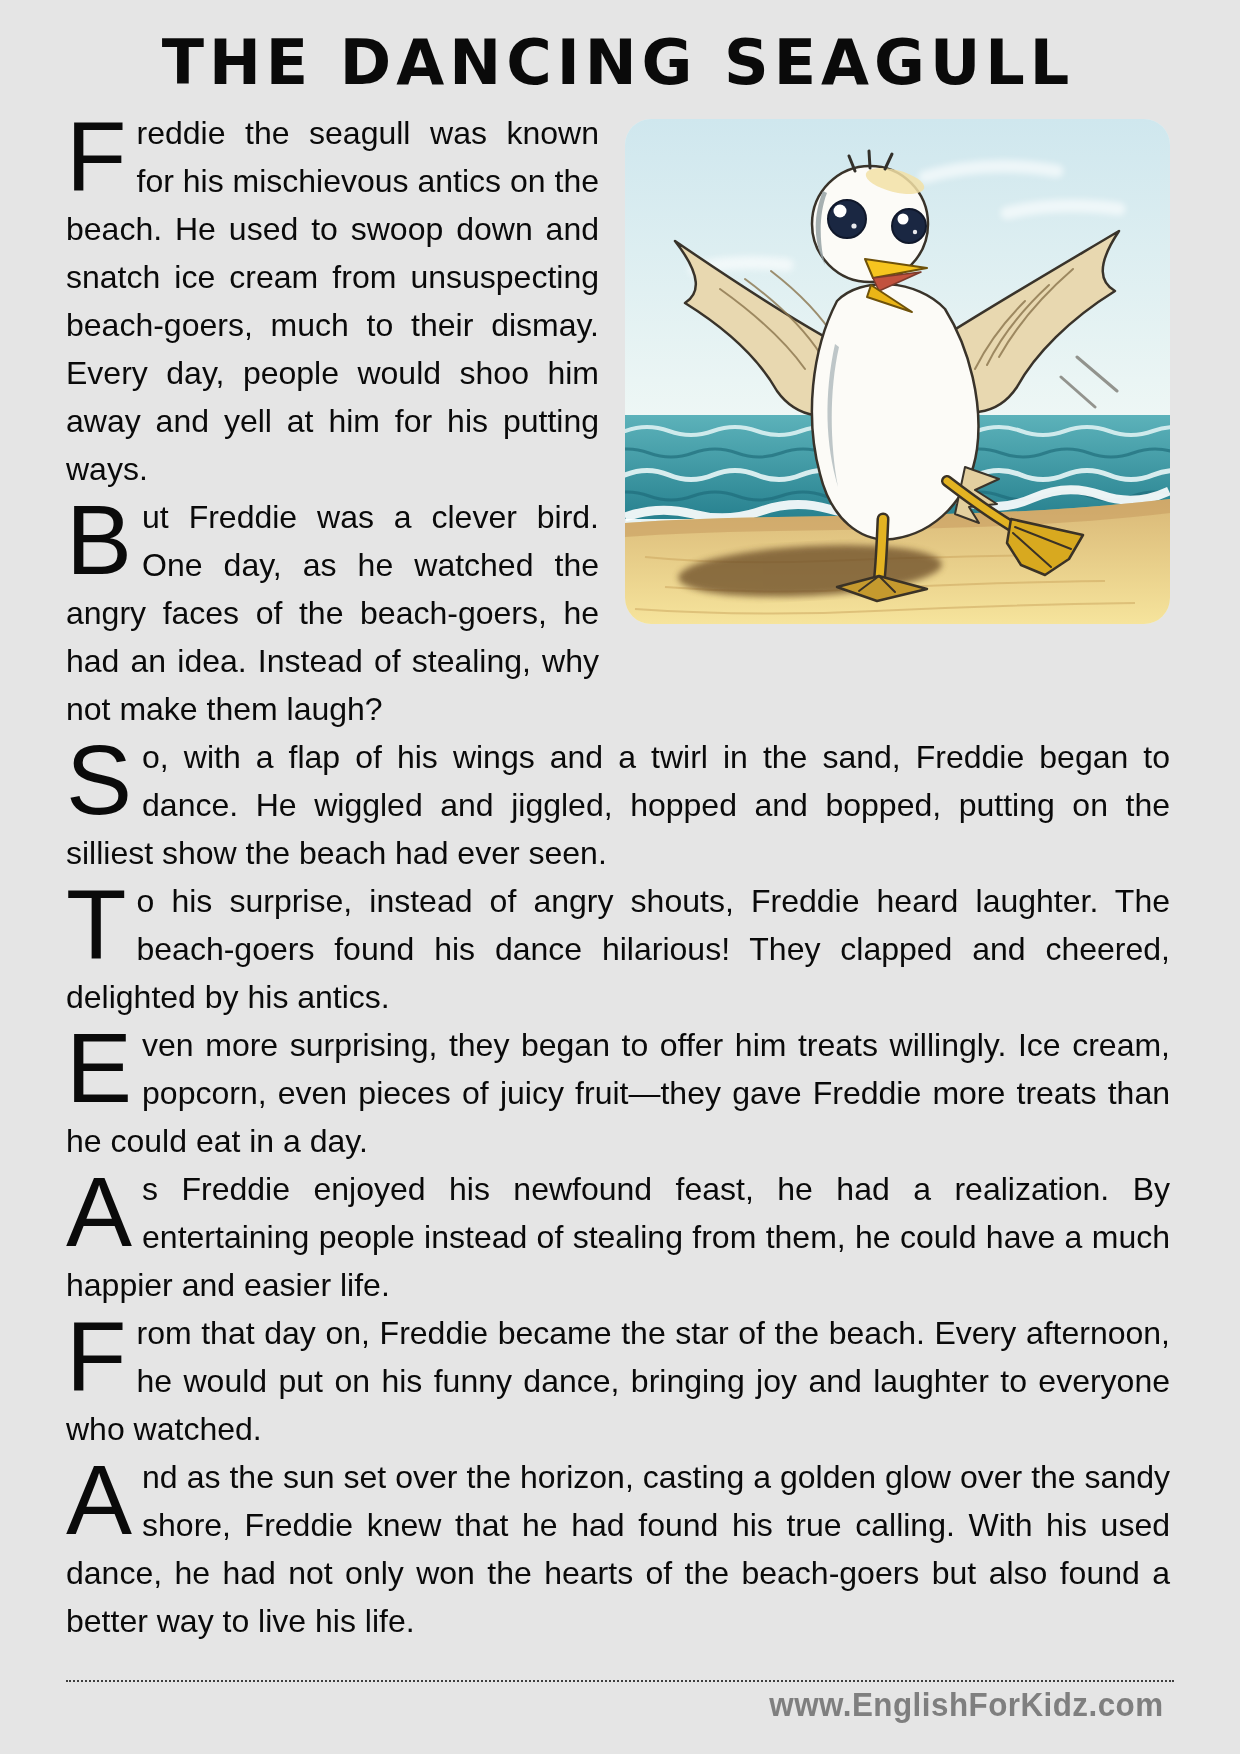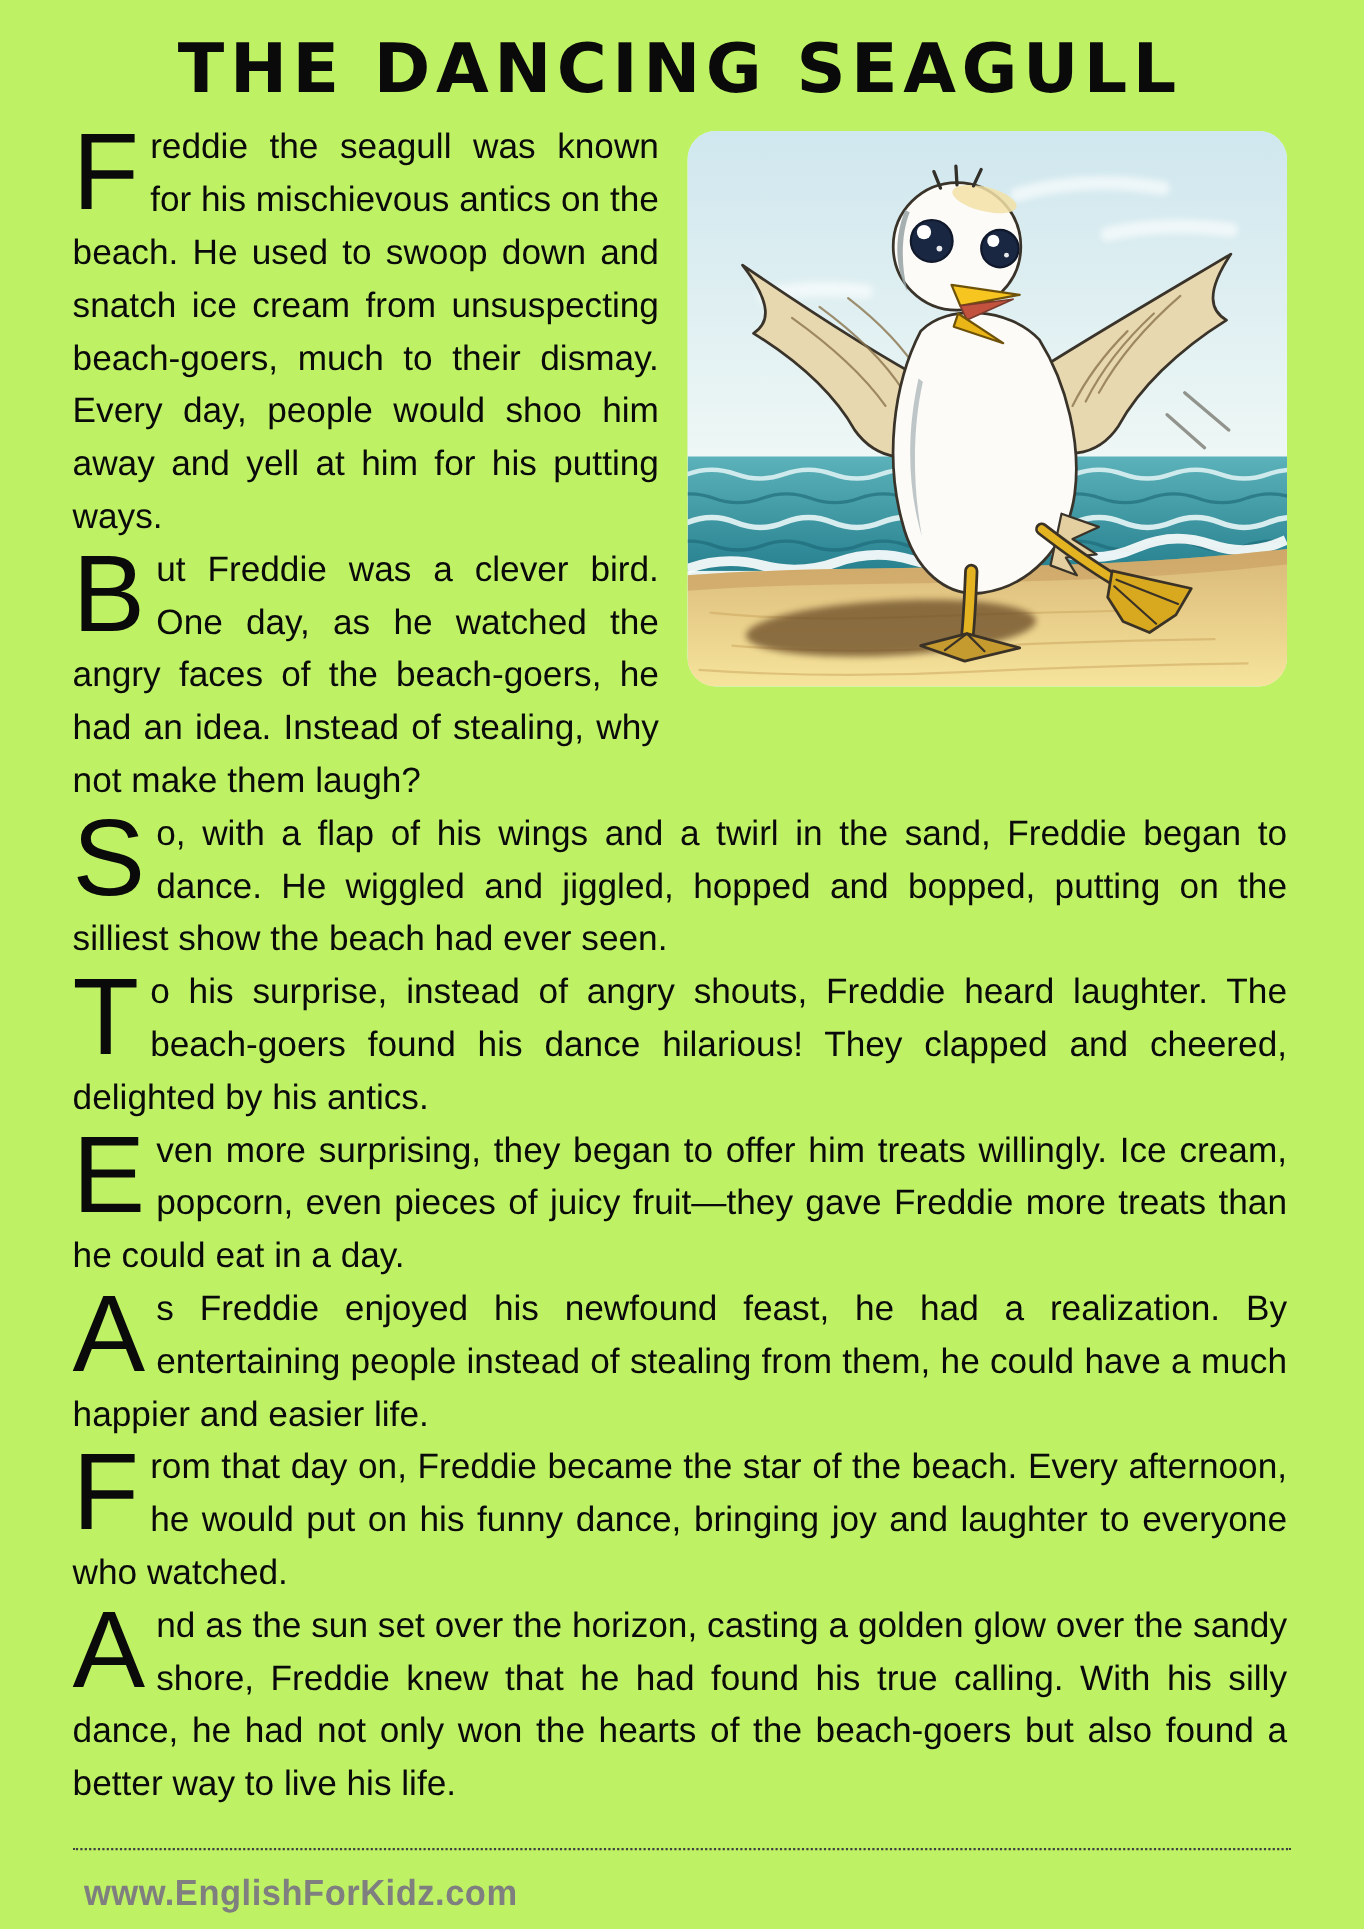--- a/index.html
+++ b/index.html
@@ -1,17 +1,17 @@
 <!DOCTYPE html>
 <html><head>
 <meta charset="utf-8">
 <style>
   html,body { margin:0; padding:0; background:#ffffff; }
   .page {
-    position:relative; width:1240px; height:1754px; background:#bef264;
+    position:relative; width:1240px; height:1754px; background:#e5e5e5;
     font-family:"Liberation Sans", sans-serif; color:#050505; overflow:hidden;
   }
   .content { padding:30px 70px 0 66px; }
   .title {
     margin:0 0 14px 0; text-align:center; white-space:nowrap;
     font-family:"DejaVu Sans", sans-serif; font-weight:bold;
     font-size:62px; line-height:1.05; letter-spacing:5px; color:#0a0a0a;
   }
   .illustration {
     float:right; width:545px; height:505px; margin:10px 0 18px 26px;
@@ -21,21 +21,21 @@
   .story p {
     margin:0; font-size:32px; line-height:48px;
     text-align:justify; text-align-last:left; color:#0a0a0a;
   }
   .dropcap {
     float:left; font-size:99px; line-height:82px;
     padding:6px 10px 0 0; color:#0a0a0a;
   }
   .footer { position:absolute; left:66px; right:66px; top:1680px; }
   .rule { height:0; border-top:2px dotted #3f3f3f; }
-  .site { margin-top:20px; text-align:left; }
+  .site { margin-top:4px; text-align:right; }
   .site-inner {
     display:inline-block; transform:scaleX(0.95); transform-origin:center;
     font-weight:bold; font-size:33px; letter-spacing:0.5px; color:#7f7f7f;
   }
 </style>
 </head>
 <body>
 
 <div class="page">
   <div class="content">
@@ -141,21 +141,21 @@
     </div>
 
     <div class="story">
       <p><span class="dropcap">F</span><span>reddie the seagull was known for his mischievous antics on the beach. He used to swoop down and snatch ice cream from unsuspecting beach-goers, much to their dismay. Every day, people would shoo him away and yell at him for his putting ways.</span></p>
       <p><span class="dropcap">B</span><span>ut Freddie was a clever bird. One day, as he watched the angry faces of the beach-goers, he had an idea. Instead of stealing, why not make them laugh?</span></p>
       <p><span class="dropcap">S</span><span>o, with a flap of his wings and a twirl in the sand, Freddie began to dance. He wiggled and jiggled, hopped and bopped, putting on the silliest show the beach had ever seen.</span></p>
       <p><span class="dropcap">T</span><span>o his surprise, instead of angry shouts, Freddie heard laughter. The beach-goers found his dance hilarious! They clapped and cheered, delighted by his antics.</span></p>
       <p><span class="dropcap">E</span><span>ven more surprising, they began to offer him treats willingly. Ice cream, popcorn, even pieces of juicy fruit—they gave Freddie more treats than he could eat in a day.</span></p>
       <p><span class="dropcap">A</span><span>s Freddie enjoyed his newfound feast, he had a realization. By entertaining people instead of stealing from them, he could have a much happier and easier life.</span></p>
       <p><span class="dropcap">F</span><span>rom that day on, Freddie became the star of the beach. Every afternoon, he would put on his funny dance, bringing joy and laughter to everyone who watched.</span></p>
-      <p><span class="dropcap">A</span><span>nd as the sun set over the horizon, casting a golden glow over the sandy shore, Freddie knew that he had found his true calling. With his silly dance, he had not only won the hearts of the beach-goers but also found a better way to live his life.</span></p>
+      <p><span class="dropcap">A</span><span>nd as the sun set over the horizon, casting a golden glow over the sandy shore, Freddie knew that he had found his true calling. With his used dance, he had not only won the hearts of the beach-goers but also found a better way to live his life.</span></p>
     </div>
   </div>
 
   <div class="footer">
     <div class="rule"></div>
     <div class="site">
       <span class="site-inner">www.EnglishForKidz.com</span>
     </div>
   </div>
 </div>

